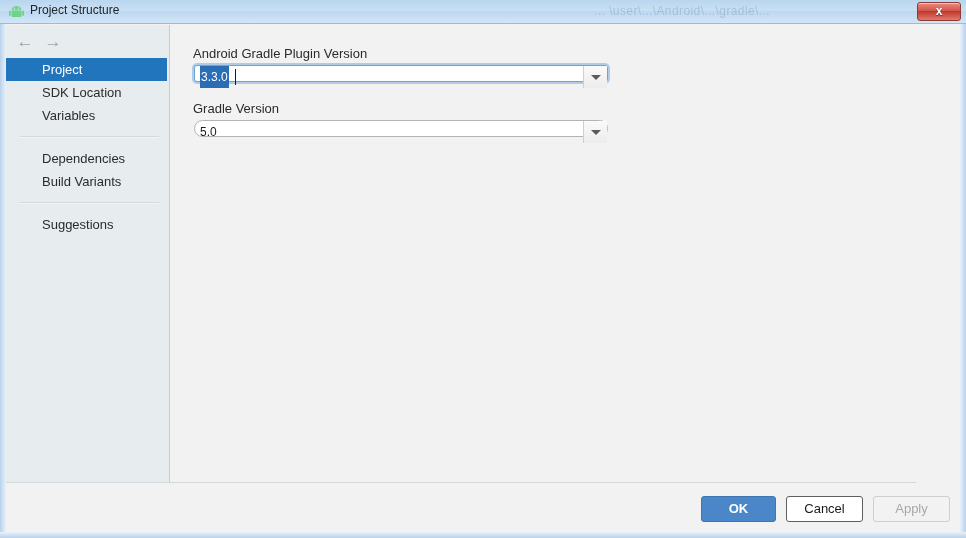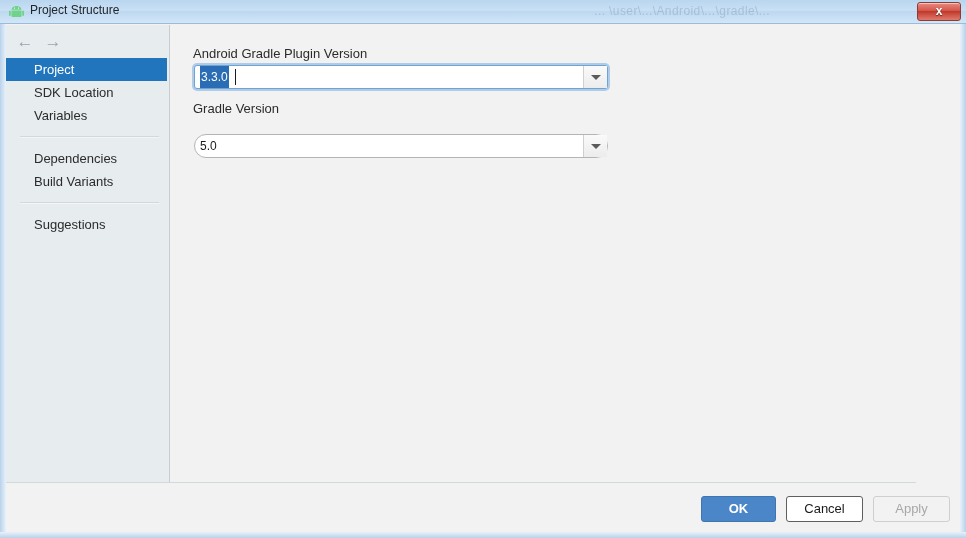--- a/index.html
+++ b/index.html
@@ -127,21 +127,21 @@
 
   .nav-list {
     position: absolute;
     left: 0; top: 33px;
     width: 163px;
   }
   .nav-item {
     position: relative;
     height: 23px;
     line-height: 23px;
-    padding-left: 28px;
+    padding-left: 36px;
     font-size: 13px;
     color: #2b2b2b;
     box-sizing: border-box;
     cursor: default;
     white-space: nowrap;
   }
   .nav-item.selected {
     background: #2175bc;
     color: #ffffff;
     width: 161px;
@@ -165,28 +165,28 @@
     font-size: 13px;
     color: #2b2b2b;
     white-space: nowrap;
   }
   .label-agp    { left: 23px; top: 21px; }
   .label-gradle { left: 23px; top: 76px; }
 
   .combo {
     position: absolute;
     left: 24px;
-    width: 414px; height: 24px;
+    width: 414px; height: 17px;
     box-sizing: border-box;
     background: #ffffff;
     border: 1px solid #b4b4b4;
     border-radius: 3px;
   }
   .combo-agp    { top: 40px; }
-  .combo-gradle { top: 109px; border-radius: 12px; }
+  .combo-gradle { top: 95px; border-radius: 12px; }
 
   
   .combo.focused {
     border: 1px solid #6fa3d6;
     box-shadow: 0 0 0 2px #aecbe8;
   }
   .combo-value {
     position: absolute;
     left: 5px; top: 0;
     height: 22px; line-height: 22px;

